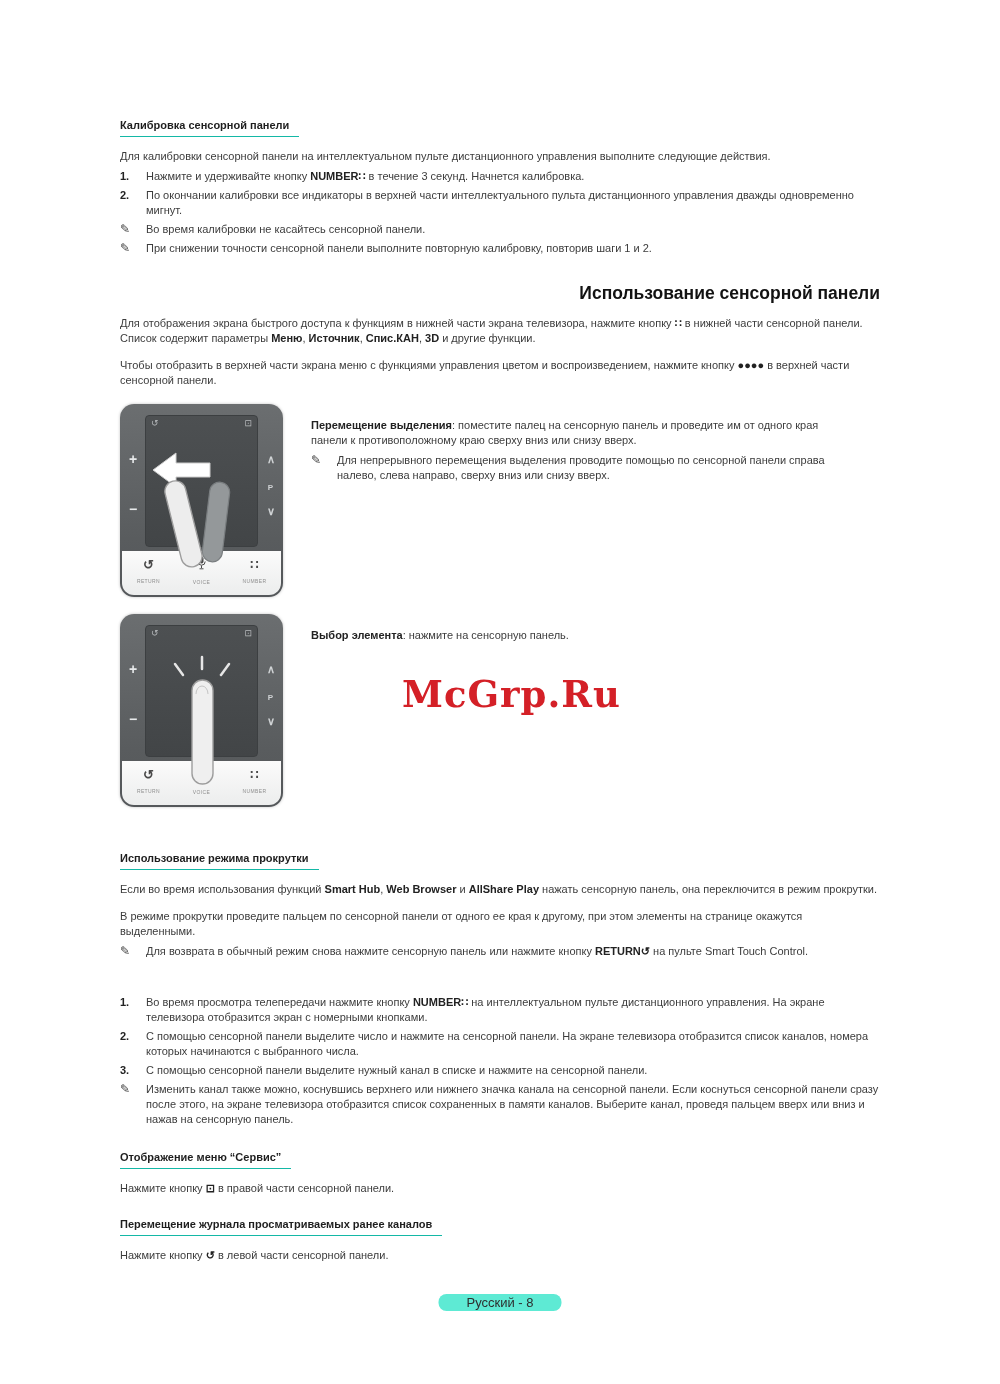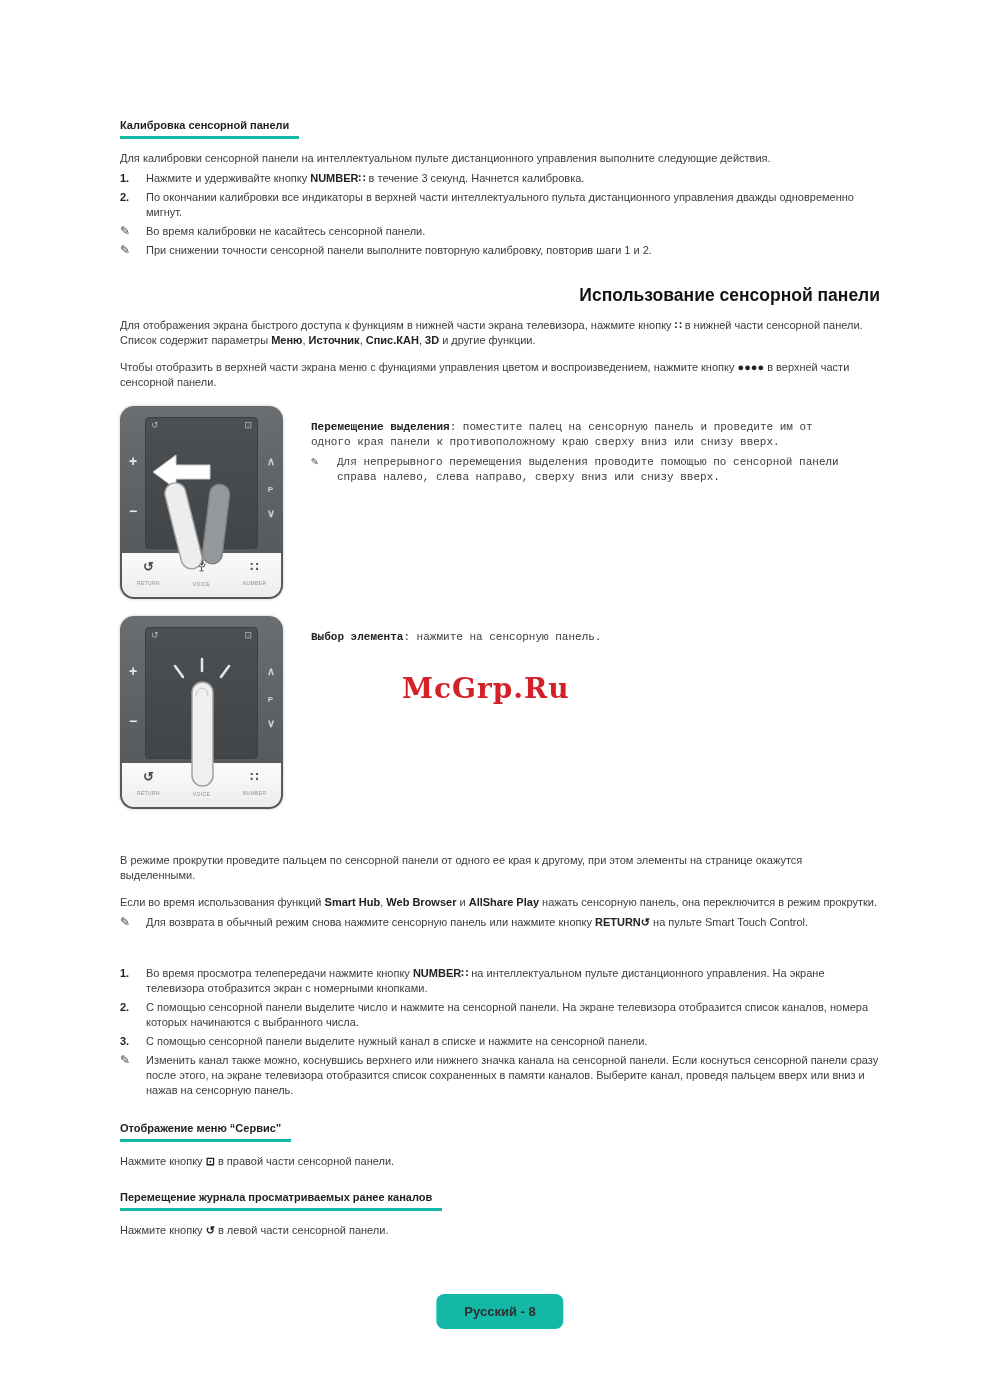--- a/index.html
+++ b/index.html
@@ -12,36 +12,36 @@
     color:#3c3c3c;
     overflow:hidden;
   }
   .content { padding:118px 120px 0 120px; font-size:11px; line-height:15px; }
   .b { font-weight:bold; color:#222;text-align:right; }
   p.body { margin:12px 0 5px 0; }
   .sub-heading-wrap { margin:0 0 9px 0; }
   .sub-heading {
     display:inline-block;
     font-size:11px; font-weight:bold; color:#1e1e1e;
-    border-bottom:3px solid #14b8a6;
+    border-bottom:1px solid #14b8a6;
     padding:0 10px 3px 0;
   }
   .main-heading {
     font-size:17.5px; font-weight:bold; color:#121212;
     margin:26px 0 9px 0; line-height:22px;text-align:right;
   }
   .num-item, .note-item { display:flex; margin:0 0 4px 0; }
   .num { width:26px; flex-shrink:0; font-weight:bold; color:#222; }
   .note-icon-cell { width:26px; flex-shrink:0; color:#3a3a3a; font-size:12px; }
   .itxt { flex:1; }
 
   .figure-row { display:flex; align-items:flex-start; }
   .fig1-row { margin-top:16px; }
   .fig2-row { margin-top:17px; }
-  .figure-text { margin-left:28px; width:540px; padding-top:2px;font-family:Liberation Mono, monospace; }
+  .figure-text { margin-left:28px; width:540px; padding-top:2px; }
   .figure-text .note-item { margin-top:4px; }
 
   
   .remote-fig { position:relative; width:163px; height:193px; flex-shrink:0; }
   .remote-body {
     position:absolute; inset:0;
     background:linear-gradient(#6b6e70, #595c5e 70%, #54575a);
     border-radius:14px;
     box-shadow:0 0 3px rgba(0,0,0,.25);
   }
@@ -67,28 +67,28 @@
     display:flex; justify-content:space-around; align-items:center;
   }
   .rbtn { display:flex; flex-direction:column; align-items:center; width:44px; }
   .rbtn-ico { font-size:13px; line-height:14px; color:#4a4a4a; font-weight:bold; }
   .rbtn-label { font-size:5px; color:#8f8f8f; letter-spacing:.4px; margin-top:2px; }
   .finger-layer { position:absolute; inset:0; }
 
   .watermark {
     position:absolute; top:672px; left:402px;
     font-family:"DejaVu Serif", serif;
-    font-size:28px; font-weight:bold; color:#d42027;
+    font-size:37px; font-weight:bold; color:#d42027;
     letter-spacing:1px;
   }
   .footer-pill {
     position:absolute; top:1294px; left:50%; transform:translateX(-50%);
-    background:#14b8a6; border-radius:8px;
-    padding:10px 28px;
-    font-size:13px; font-weight:bold; color:#2e2e2e;
+    background:#5eead4; border-radius:8px;
+    padding:1px 28px;
+    font-size:13px; font-weight:normal; color:#2e2e2e;
   }
 </style>
 </head>
 <body>
 
 <div class="page">
   <div class="content">
 
     <div>
       <div class="sub-heading-wrap">
@@ -209,22 +209,25 @@
             <path d="M76,80 a6,8 0 0 1 12,0" fill="none" stroke="#c4c4c4" stroke-width="1"></path>
           </svg>
         </div>
         <div class="figure-text">
           <p class="body"><span class="b">Выбор элемента</span><span>: нажмите на сенсорную панель.</span></p>
         </div>
       </div>
     </div>
 
     <div style="margin-top:44px;">
+      <div class="sub-heading-wrap">
+        <span class="sub-heading">Использование режима прокрутки</span>
+      </div>
+      <p class="body"><span>Если во время использования функций </span><span class="b">Smart Hub</span><span>, </span><span class="b">Web Browser</span><span> и </span><span class="b">AllShare Play</span><span> нажать сенсорную панель, она переключится в режим прокрутки.</span></p>
       <p class="body"><span>В режиме прокрутки проведите пальцем по сенсорной панели от одного ее края к другому, при этом элементы на странице окажутся выделенными.</span></p>
-      <p class="body"><span>Если во время использования функций </span><span class="b">Smart Hub</span><span>, </span><span class="b">Web Browser</span><span> и </span><span class="b">AllShare Play</span><span> нажать сенсорную панель, она переключится в режим прокрутки.</span></p>
       <div class="note-item">
         <span class="note-icon-cell">✎</span>
         <span class="itxt"><span>Для возврата в обычный режим снова нажмите сенсорную панель или нажмите кнопку </span><span class="b">RETURN↺</span><span> на пульте Smart Touch Control.</span></span>
       </div>
     </div>
 
     <div style="margin-top:36px;">
       <div class="num-item">
         <span class="num">1.</span>
         <span class="itxt"><span>Во время просмотра телепередачи нажмите кнопку </span><span class="b">NUMBER∷</span><span> на интеллектуальном пульте дистанционного управления. На экране телевизора отобразится экран с номерными кнопками.</span></span>

